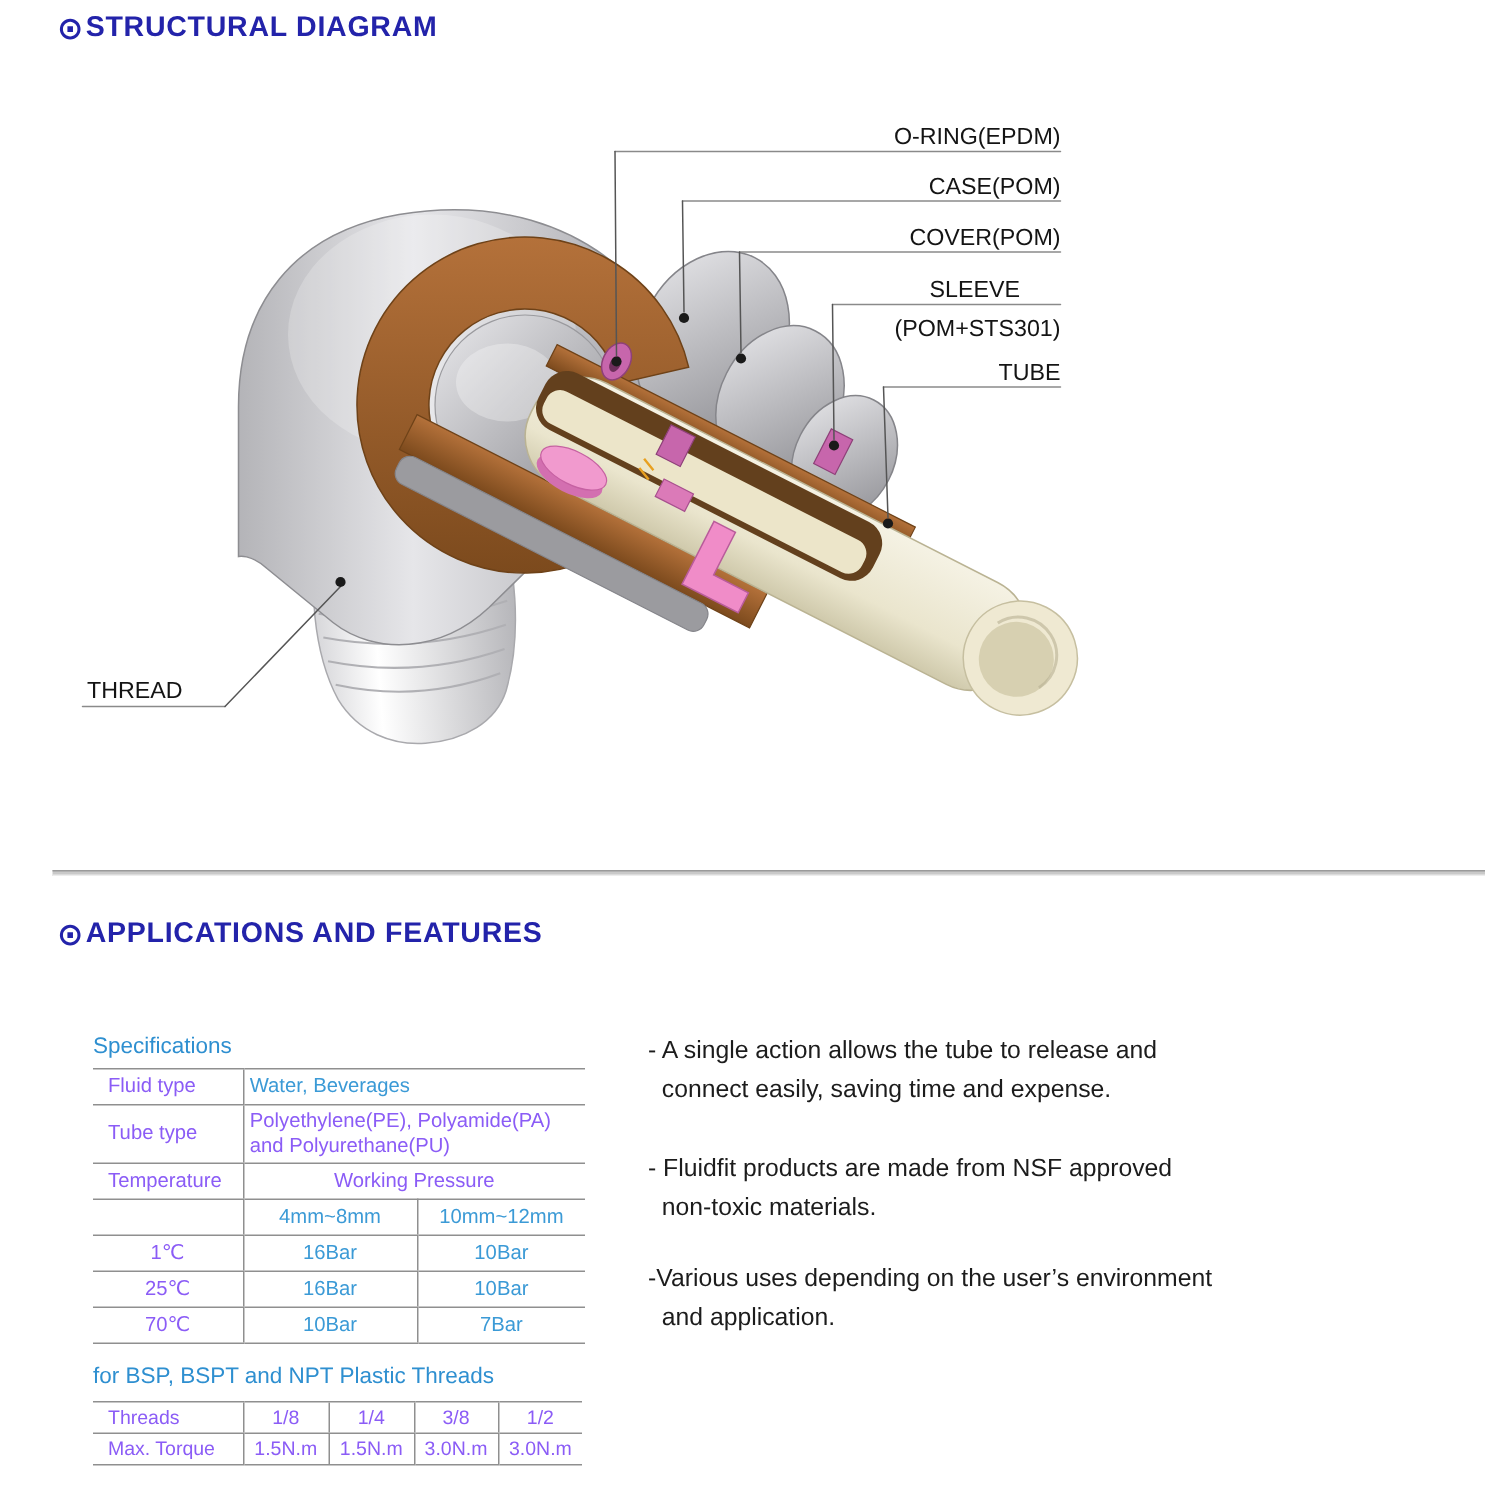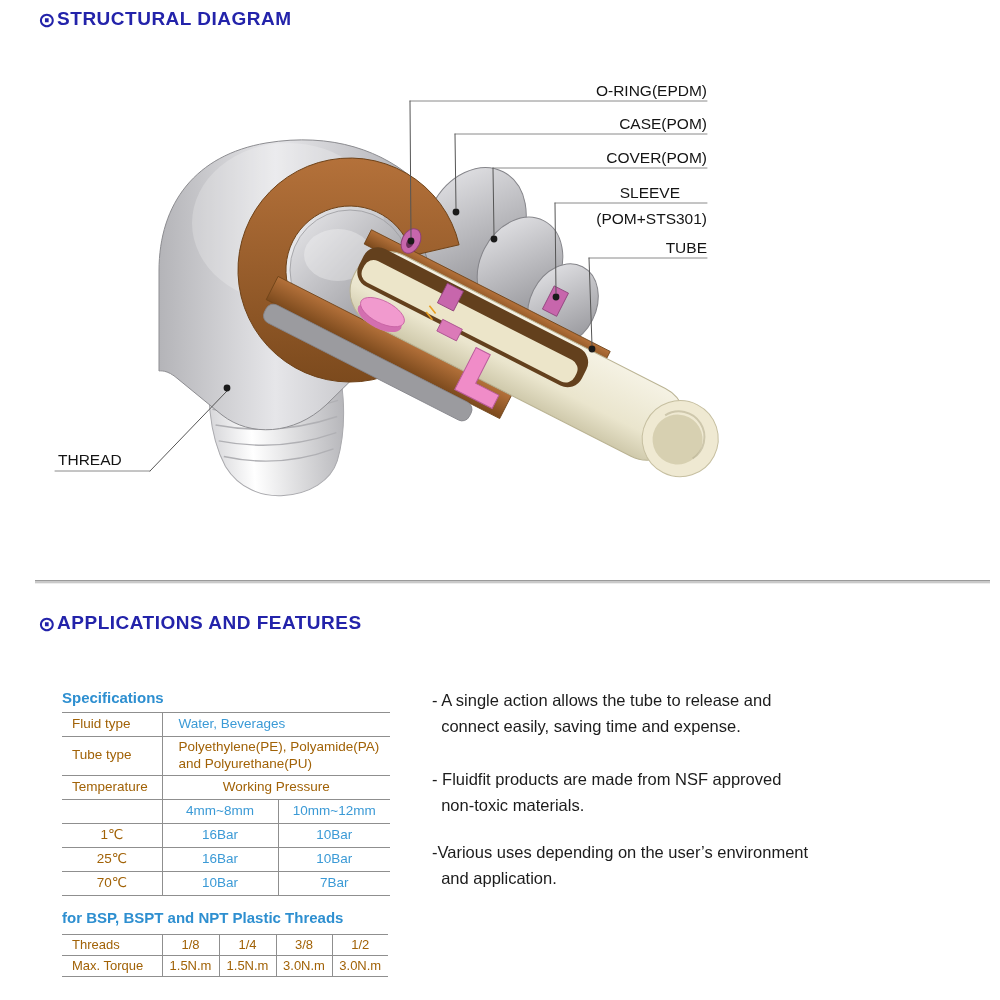--- a/index.html
+++ b/index.html
@@ -14,31 +14,31 @@
   .section-heading .bullet{font-size:21px;font-weight:bold;margin-right:1px;line-height:1;}
   #heading-structural{top:8px;}
   #heading-applications{top:612px;}
   #diagram-wrap{position:absolute;left:20px;top:55px;width:960px;height:520px;}
   .divider{
     position:absolute;left:35px;top:580px;width:955px;height:2px;
     border-top:1px solid #9a9a9a;border-bottom:1px solid #ededed;background:#c9c9c9;
   }
   
   #left-col{position:absolute;left:62px;top:688px;width:334px;}
-  .tbl-title{color:#2e8fd0;font-weight:bold;font-size:15px;line-height:20px;}
+  .tbl-title{color:#2e8fd0;font-weight:normal;font-size:15px;line-height:20px;}
   table{border-collapse:collapse;table-layout:fixed;width:328px;margin-top:4px;}
   td{
     border-top:1px solid #8f8f8f;border-bottom:1px solid #8f8f8f;
-    font-size:13.5px;color:#a16207;padding:2px 4px;vertical-align:middle;line-height:1.25;
+    font-size:13.5px;color:#8b5cf6;padding:2px 4px;vertical-align:middle;line-height:1.25;
   }
   td + td{border-left:1px solid #8f8f8f;}
   td.lbl{padding-left:10px;}
   td.center{text-align:center;}
   td.blue{color:#3b9ad6;}
-  td.left{padding-left:16px;}
+  td.left{padding-left:4px;}
   #spec-table td{height:19px;}
   #torque-block{margin-top:12px;}
   #torque-table{width:326px;margin-top:6px;}
   #torque-table td{height:16px;font-size:13px;}
   
   #features{position:absolute;left:432px;top:687px;width:540px;}
   .feature{
     white-space:pre-wrap;font-size:16.5px;line-height:26px;color:#1c1c1c;margin:0 0 24px 0;
   }
   .feature:nth-child(1){margin-bottom:27px;}

